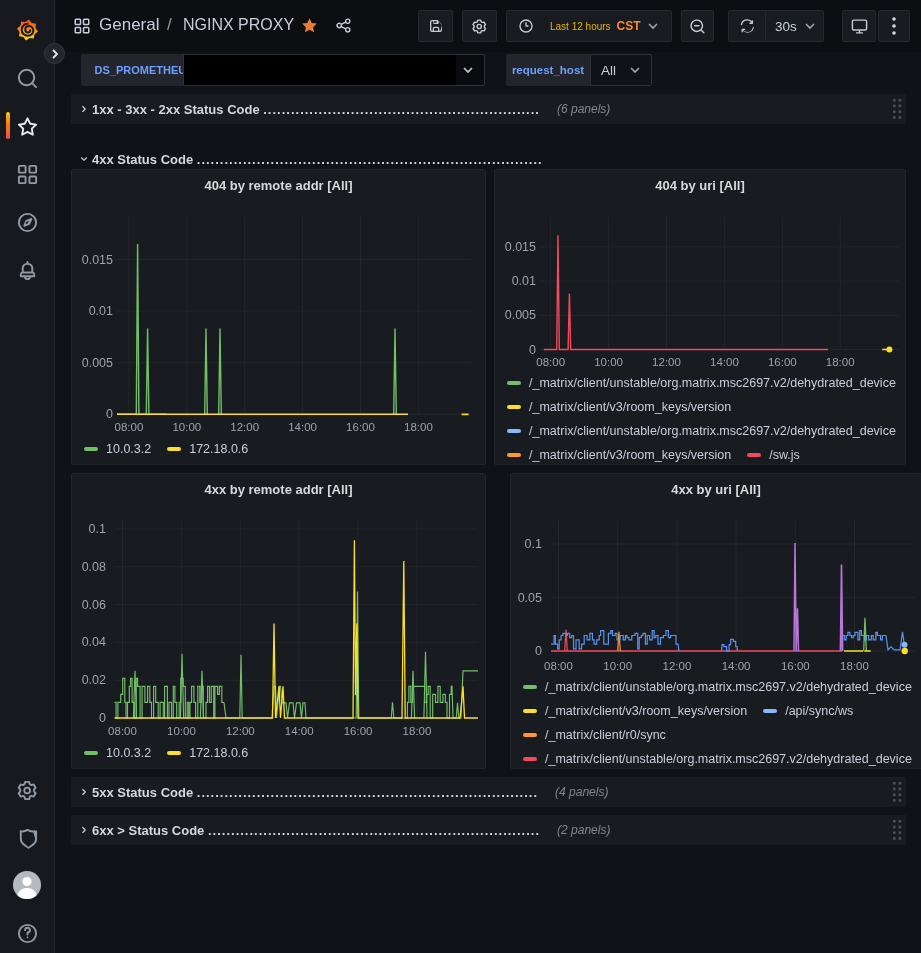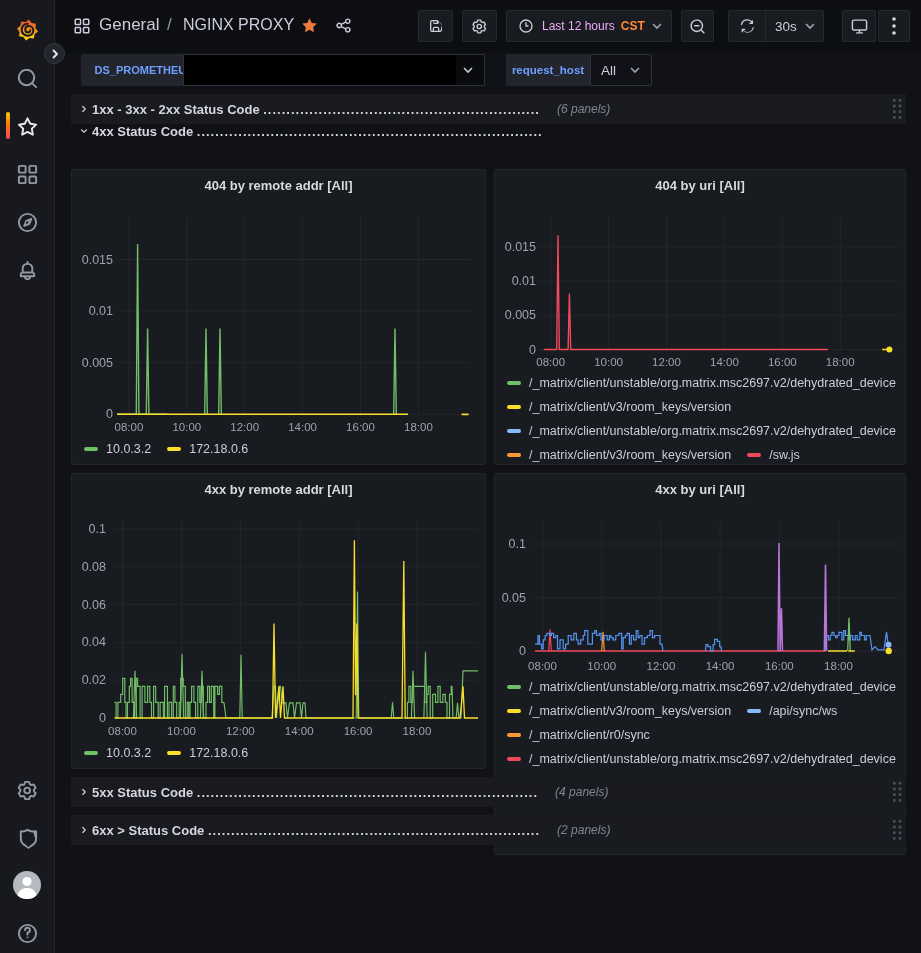--- a/index.html
+++ b/index.html
@@ -99,21 +99,21 @@
   </div>
   <div class="tbtn" style="left:406px;width:35px;">
     <svg width="17" height="17" viewBox="0 0 24 24" fill="currentColor">
         <path d="M19.9 12.66a1 1 0 0 1 0-1.32l1.28-1.44a1 1 0 0 0 .12-1.17l-2-3.46a1 1 0 0 0-1.07-.48l-1.88.38a1 1 0 0 1-1.15-.66l-.61-1.83a1 1 0 0 0-.95-.68h-4a1 1 0 0 0-1 .68l-.56 1.83a1 1 0 0 1-1.15.66L5 4.79a1 1 0 0 0-1 .48L2 8.73a1 1 0 0 0 .1 1.17l1.27 1.44a1 1 0 0 1 0 1.32L2.1 14.1a1 1 0 0 0-.1 1.17l2 3.46a1 1 0 0 0 1.07.48l1.88-.38a1 1 0 0 1 1.15.66l.61 1.83a1 1 0 0 0 1 .68h4a1 1 0 0 0 .95-.68l.61-1.83a1 1 0 0 1 1.15-.66l1.88.38a1 1 0 0 0 1.07-.48l2-3.46a1 1 0 0 0-.12-1.17ZM18.41 14l.8.9-1.28 2.22-1.18-.24a3 3 0 0 0-3.45 2L12.92 20h-2.56l-.38-1.14a3 3 0 0 0-3.45-2l-1.18.24L4.07 14.9l.8-.9a3 3 0 0 0 0-4l-.8-.9 1.28-2.2 1.18.24a3 3 0 0 0 3.45-2L10.36 4h2.56l.38 1.14a3 3 0 0 0 3.45 2l1.18-.24 1.28 2.22-.8.9a3 3 0 0 0 0 3.98Zm-6.77-6a4 4 0 1 0 4 4 4 4 0 0 0-4-4Zm0 6a2 2 0 1 1 2-2 2 2 0 0 1-2 2Z"></path>
       </svg>
   </div>
   <div class="tbtn" style="left:450px;width:166px;justify-content:flex-start;padding-left:11px;">
     <svg width="16" height="16" viewBox="0 0 24 24" fill="currentColor">
         <path d="M12 2a10 10 0 1 0 10 10A10 10 0 0 0 12 2Zm0 18a8 8 0 1 1 8-8 8 8 0 0 1-8 8Zm3-9h-2V7a1 1 0 0 0-2 0v5a1 1 0 0 0 1 1h3a1 1 0 0 0 0-2Z"></path>
       </svg>
-    <span style="font-size:12px;color:#f0abfc;margin-left:8px;">Last 12 hours</span>
+    <span style="font-size:10px;color:#eab308;margin-left:16px;">Last 12 hours</span>
     <span style="font-size:12px;color:#ff8833;font-weight:700;margin-left:6px;">CST</span>
     <svg width="12" height="12" viewBox="0 0 12 12" fill="none" stroke="#9ca1ab" stroke-width="1.7" stroke-linecap="round" style="margin-left:6px;">
         <path d="M2.5 4.5 L6 8 L9.5 4.5"></path>
       </svg>
   </div>
   <div class="tbtn" style="left:625px;width:33px;">
     <svg width="17" height="17" viewBox="0 0 24 24" fill="currentColor">
         <path d="M21.71 20.29 18 16.61A9 9 0 1 0 16.61 18l3.68 3.68a1 1 0 0 0 1.42 0 1 1 0 0 0 0-1.39ZM11 18a7 7 0 1 1 7-7 7 7 0 0 1-7 7Zm3-8H8a1 1 0 0 0 0 2h6a1 1 0 0 0 0-2Z"></path>
       </svg>
   </div>
@@ -169,21 +169,21 @@
       <rect x="0" y="0" width="2.6" height="2.6"></rect>
       <rect x="5.6" y="0" width="2.6" height="2.6"></rect>
       <rect x="0" y="5.7" width="2.6" height="2.6"></rect>
       <rect x="5.6" y="5.7" width="2.6" height="2.6"></rect>
       <rect x="0" y="11.4" width="2.6" height="2.6"></rect>
       <rect x="5.6" y="11.4" width="2.6" height="2.6"></rect>
       <rect x="0" y="17.1" width="2.6" height="2.6"></rect>
       <rect x="5.6" y="17.1" width="2.6" height="2.6"></rect>
     </svg>
 </div>
-<div class="rowhdr2" style="top:116px;">
+<div class="rowhdr2" style="top:144px;">
   <svg class="chev2" width="14" height="14" viewBox="0 0 24 24" fill="#d0d1d8">
       <path d="M17 9.17a1 1 0 0 0-1.41 0L12 12.71 8.46 9.17a1 1 0 0 0-1.41 0 1 1 0 0 0 0 1.42l4.24 4.24a1 1 0 0 0 1.42 0L17 10.59a1 1 0 0 0 0-1.42Z"></path>
     </svg>
   <span class="rowtitle">4xx Status Code&nbsp;<span style="letter-spacing:1px;">...........................................................................</span></span>
 </div>
 
 <div class="panel" style="left:71px;top:169px;width:415px;height:296px;">
   <div class="ptitle">404 by remote addr [All]</div>
   <div class="abs" style="left:0;top:0;">
       <svg width="415" height="296" viewBox="0 0 415 296">
@@ -310,21 +310,21 @@
       </svg>
     </div>
   <div class="legrow" style="top:269px;">
     <span class="sw" style="background:#73BF69;"></span>
       <span style="margin-right:16px;">10.0.3.2</span>
     <span class="sw" style="background:#FADE2A;"></span>
       <span>172.18.0.6</span>
   </div>
 </div>
 
-<div class="panel" style="left:494px;top:473px;width:412px;height:382px;">
+<div class="panel" style="left:510px;top:473px;width:412px;height:296px;">
   <div class="ptitle">4xx by uri [All]</div>
   <div class="abs" style="left:0;top:0;">
       <svg width="412" height="296" viewBox="0 0 412 296">
         <line x1="40" y1="177.0" x2="404" y2="177.0" stroke="#24262C" stroke-width="1"></line>
         <line x1="40" y1="123.6" x2="404" y2="123.6" stroke="#24262C" stroke-width="1"></line>
         <line x1="40" y1="70.0" x2="404" y2="70.0" stroke="#24262C" stroke-width="1"></line>
         <line x1="47.5" y1="47" x2="47.5" y2="177" stroke="#24262C" stroke-width="1"></line>
         <line x1="106.7" y1="47" x2="106.7" y2="177" stroke="#24262C" stroke-width="1"></line>
         <line x1="165.9" y1="47" x2="165.9" y2="177" stroke="#24262C" stroke-width="1"></line>
         <line x1="225.1" y1="47" x2="225.1" y2="177" stroke="#24262C" stroke-width="1"></line>

